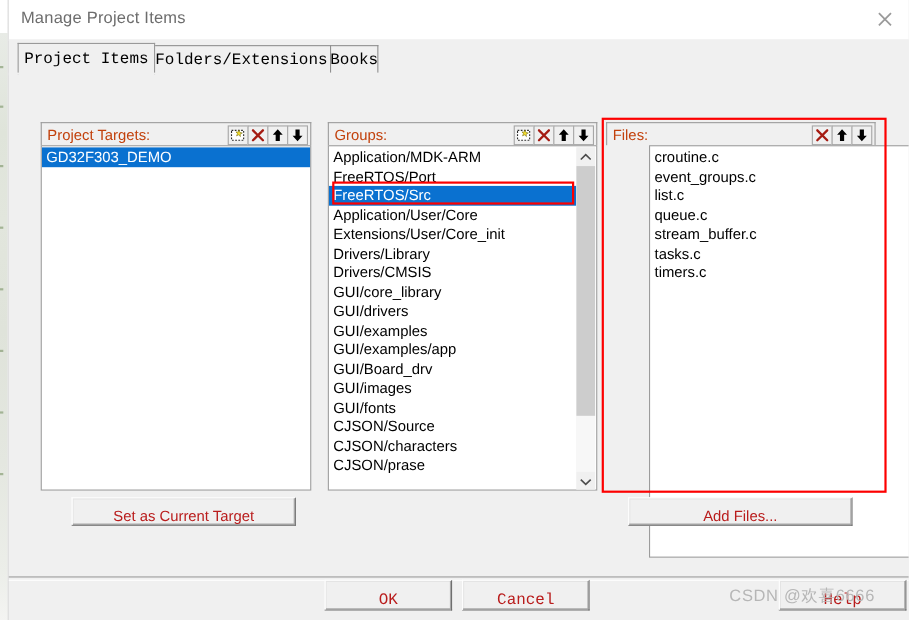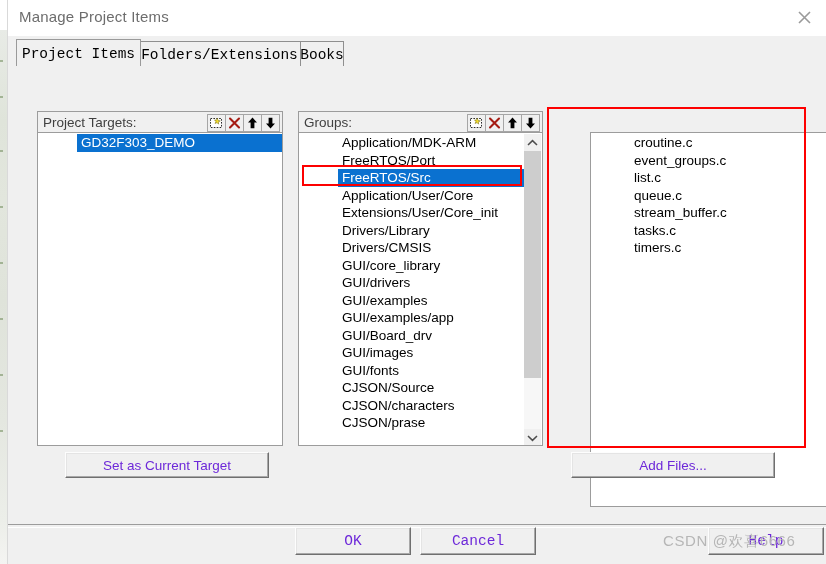--- a/index.html
+++ b/index.html
@@ -119,21 +119,21 @@
     height: 21px;
     box-sizing: border-box;
     background: #f0f0f0;
     border: 1px solid #9c9c9c;
     border-bottom: none;
     display: flex;
     align-items: center;
   }
   .panel-title {
     font-size: 13.5px;
-    color: #404040;
+    color: #c2410c;
     margin-left: 5px;
     white-space: nowrap;
   }
   .tool-group {
     position: absolute;
     right: 2px; top: 2px;
     display: flex;
     gap: 0;
   }
   .tool-btn {
@@ -153,21 +153,20 @@
     left: 0;
     box-sizing: border-box;
     background: #ffffff;
     border: 1px solid #9c9c9c;
     overflow: hidden;
   }
   .list-inner {
     position: absolute;
     left: 0; top: 1px;
     right: 0;
-    padding-left: 39px;
   }
   .list-item {
     height: 17.5px;
     line-height: 17.5px;
     font-size: 13.5px;
     color: #000;
     padding-left: 4px;
     white-space: nowrap;
     box-sizing: border-box;
   }
@@ -215,24 +214,24 @@
   .push-btn {
     position: absolute;
     box-sizing: border-box;
     background: #f0f0f0;
     border-top: 1px solid #fdfdfd;
     border-left: 1px solid #fdfdfd;
     border-right: 1px solid #6f6f6f;
     border-bottom: 1px solid #6f6f6f;
     box-shadow: inset -1px -1px 0 #a8a8a8, inset 1px 1px 0 #e4e4e4;
     display: flex;
-    align-items: center;
+    align-items: flex-end;
     justify-content: center;
     font-size: 13.5px;
-    color: #6d28d9;
+    color: #b91c1c;
     white-space: nowrap;
   }
   .push-btn.mono {
     font-family: "Liberation Mono", monospace;
     font-size: 14.5px;
   }
 
   #bottom-separator {
     position: absolute;
     left: 0; top: 455px;
@@ -386,20 +385,40 @@
           <div class="arrow down">
             <svg width="11" height="8" viewBox="0 0 11 8">
                 <path d="M1 2 L5.5 6.4 L10 2" stroke="#4d4d4d" stroke-width="1.5" fill="none"></path>
               </svg>
           </div>
         </div>
       </div>
     </div>
 
     <div class="panel" style="left:543px; top:42px; width:245px; height:335px;">
+      <div class="panel-header" style="width:245px;">
+        <span class="panel-title">Files:</span>
+        <div class="tool-group">
+          <div class="tool-btn">
+            <svg width="15" height="14" viewBox="0 0 15 14">
+              <path d="M3 2.5 L12 11.5 M12 2.5 L3 11.5" stroke="#a51b12" stroke-width="2.1" fill="none" stroke-linecap="round"></path>
+            </svg>
+          </div>
+          <div class="tool-btn">
+            <svg width="15" height="14" viewBox="0 0 15 14">
+              <path d="M7.5 1.6 L12 6.6 L9.4 6.6 L9.4 12.2 L5.6 12.2 L5.6 6.6 L3 6.6 Z" fill="#000000"></path>
+            </svg>
+          </div>
+          <div class="tool-btn">
+            <svg width="15" height="14" viewBox="0 0 15 14">
+              <path d="M7.5 12.4 L3 7.4 L5.6 7.4 L5.6 1.8 L9.4 1.8 L9.4 7.4 L12 7.4 Z" fill="#000000"></path>
+            </svg>
+          </div>
+        </div>
+      </div>
       <div class="list-box" style="top:21px; width:245px; height:375px;margin-left:39px;">
         <div class="list-inner" id="files-list-inner">
             <div class="list-item">croutine.c</div>
             <div class="list-item">event_groups.c</div>
             <div class="list-item">list.c</div>
             <div class="list-item">queue.c</div>
             <div class="list-item">stream_buffer.c</div>
             <div class="list-item">tasks.c</div>
             <div class="list-item">timers.c</div>
           </div>

